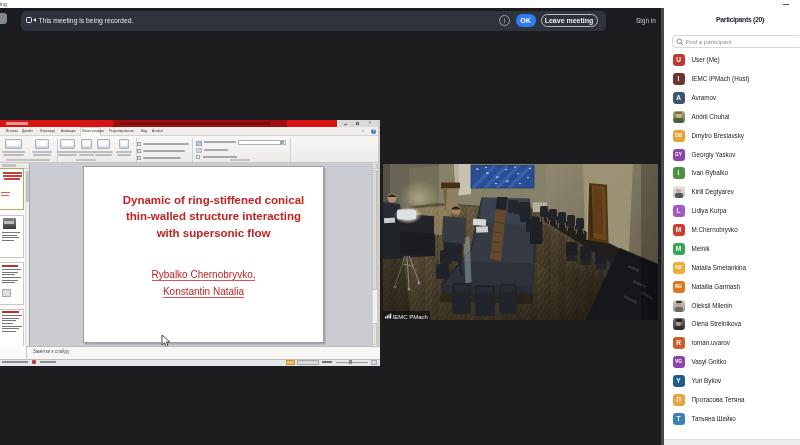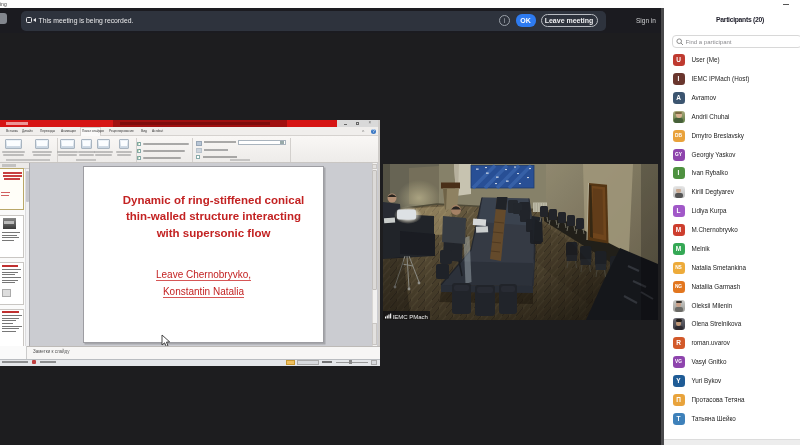--- a/index.html
+++ b/index.html
@@ -152,21 +152,21 @@
         <div class="abs" style="left:1.5px;top:167.6px;width:14px;height:1px;background:#777;"></div>
       </div>
 
     <div class="abs" style="left:25px;top:48.8px;width:4.3px;height:177.2px;background:#f0f0f2;border-left:1px solid #dcdcde;"></div>
     <div class="abs" style="left:25.5px;top:51px;width:3.4px;height:31px;background:#c6c6cc;border-radius:1px;"></div>
     <div class="abs" style="left:29.3px;top:43.3px;width:1px;height:182.7px;background:#a8a8ac;"></div>
 
     <div class="abs" style="left:83px;top:45.5px;width:241px;height:177.5px;background:#fff;border:1px solid #9d9da2;box-shadow:1.5px 1.5px 0 rgba(0,0,0,.18);"></div>
     <div class="abs" style="left:83px;top:45.5px;width:241px;text-align:center;">
       <div style="margin-top:26px;font-size:11.5px;line-height:16.6px;font-weight:bold;color:#c32222;margin-left:20px;">Dynamic of ring-stiffened conical<br>thin-walled structure interacting<br>with supersonic flow</div>
-      <div style="margin-top:24.5px;font-size:10px;line-height:17.4px;color:#c32222;"><span style="border-bottom:1px solid rgba(200,30,30,0.75);">Leave Chernobryvko,</span><br><span style="border-bottom:1px solid rgba(200,30,30,0.75);">Konstantin Natalia</span></div>
+      <div style="margin-top:24.5px;font-size:10px;line-height:17.4px;color:#c32222;"><span style="border-bottom:1px solid rgba(200,30,30,0.75);">Rybalko Chernobryvko,</span><br><span style="border-bottom:1px solid rgba(200,30,30,0.75);">Konstantin Natalia</span></div>
     </div>
 
     <div class="abs" style="left:371.5px;top:43.3px;width:5.5px;height:182.7px;background:#f2f1f0;border-left:1px solid #d8d6d4;"></div>
     <div class="abs" style="left:372px;top:44px;width:4.5px;height:5px;background:#e3e1df;border:0.5px solid #c9c6c3;"></div>
     <div class="abs" style="left:372px;top:50px;width:4.5px;height:120px;background:#dcdad8;border:0.5px solid #c2bfbc;border-radius:1px;"></div>
     <div class="abs" style="left:372px;top:203px;width:4.5px;height:22px;background:#e3e1df;border:0.5px solid #c9c6c3;"></div>
     <div class="abs" style="left:377.8px;top:0;width:2.2px;height:245.5px;background:#cfccc9;"></div>
 
     <svg class="abs" style="left:160px;top:214px;" width="12" height="14" viewBox="0 0 12 14">
         <path d="M2 1 L2 11 L4.6 8.8 L6.2 12.4 L8 11.6 L6.4 8.2 L9.6 7.8 Z" fill="#fff" stroke="#333" stroke-width="0.9"></path>

